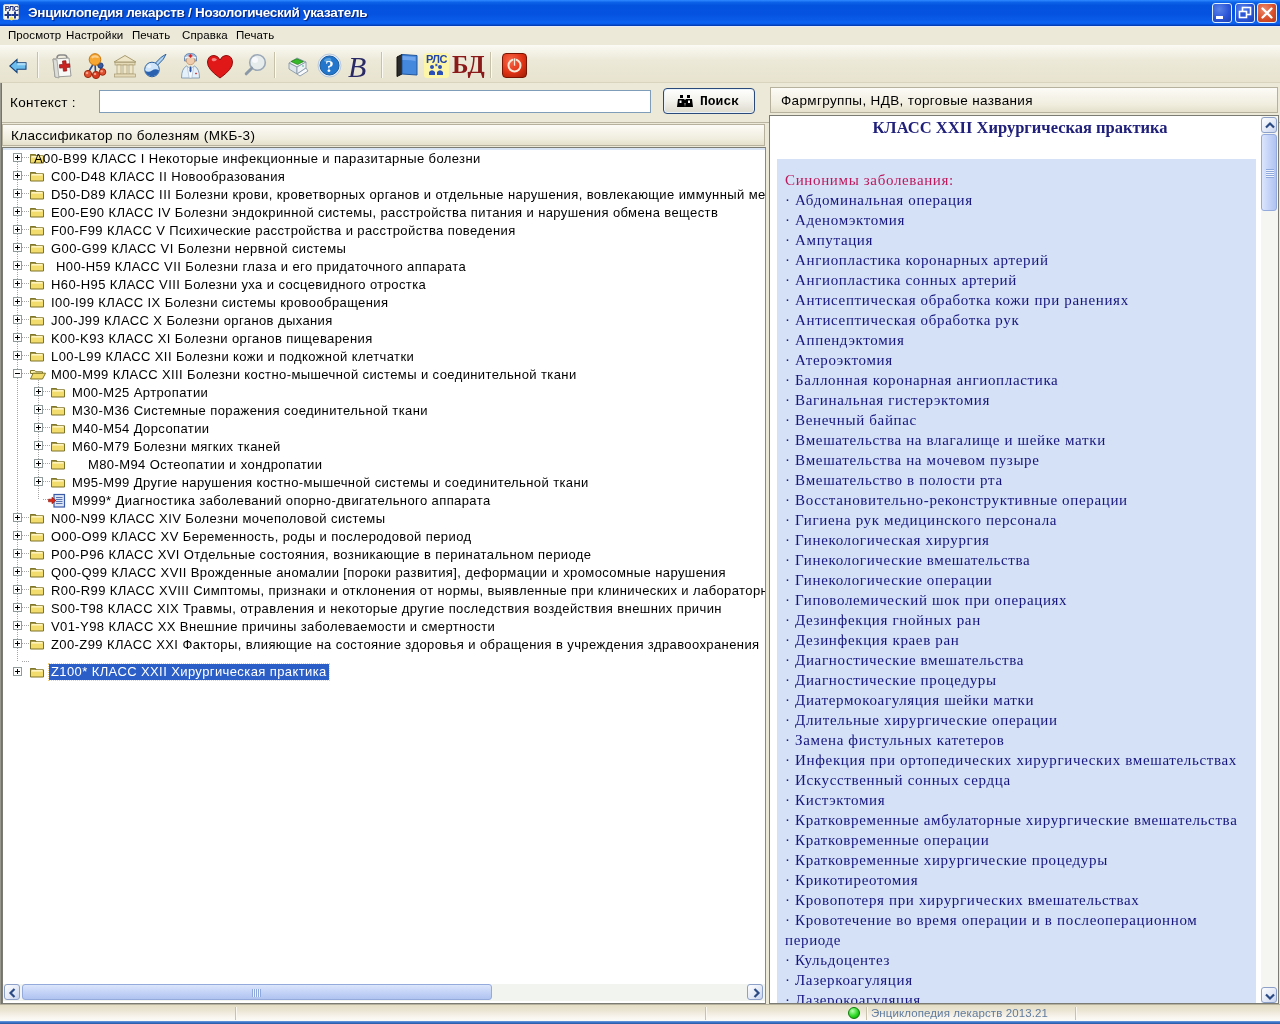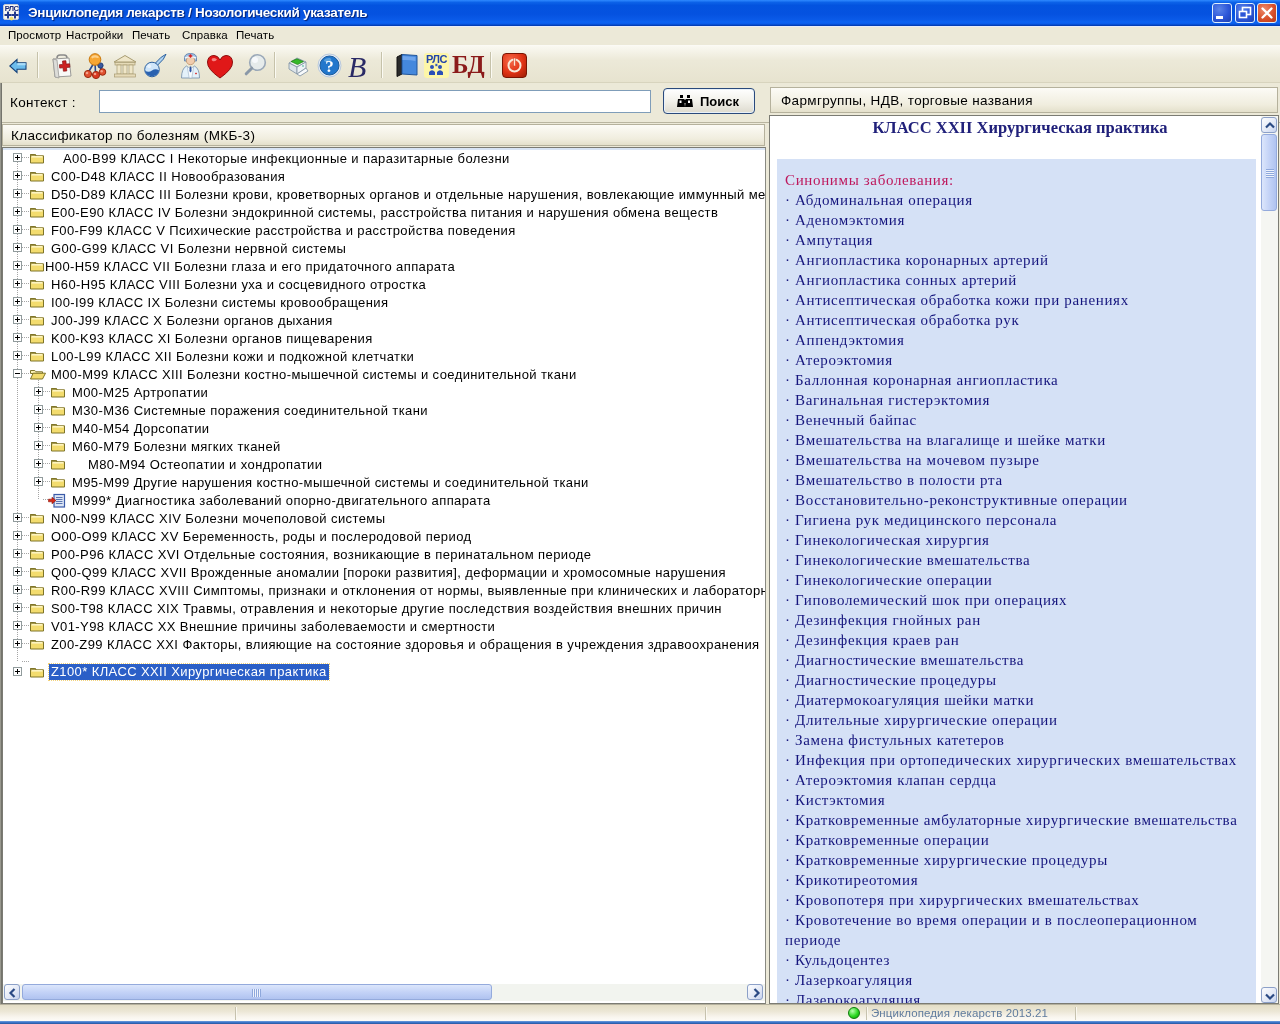--- a/index.html
+++ b/index.html
@@ -15,21 +15,21 @@
 #btnmax { left:1235px; background:radial-gradient(circle at 35% 30%,#5b84e8 0%,#2c56d8 55%,#1d3fb0 100%); }
 #btnclose { left:1257px; background:radial-gradient(circle at 35% 30%,#ec8b6c 0%,#d9502a 55%,#b8391a 100%); }
 #menubar { position:absolute; left:0; top:27px; width:1280px; height:18px; background:#ECE9D8; }
 .menuitem { position:absolute; top:2px; font-size:11.5px; letter-spacing:0.1px; color:#000; }
 #toolbar { position:absolute; left:0; top:45px; width:1280px; height:38px; background:linear-gradient(180deg,#faf9f2 0%,#ece9d8 40%, #e7e3cf 100%); border-top:1px solid #fbfaf5; border-bottom:1px solid #d8d4be; }
 .tsep { position:absolute; top:6px; width:1px; height:26px; background:#c6c2aa; box-shadow:1px 0 0 #fbfaf3; }
 .ticon { position:absolute; }
 #ctxrow { position:absolute; left:0; top:83px; width:1280px; height:40px; background:#ECE9D8; border-bottom:1px solid #b9b5a0; }
 #ctxlabel { position:absolute; left:10px; top:12px; font-size:13.5px; letter-spacing:0.3px; color:#000; }
 #ctxinput { position:absolute; left:99px; top:7px; width:552px; height:23px; background:#fff; border:1px solid #7F9DB9; }
-#searchbtn { position:absolute; left:663px; top:5px; width:92px; height:26px; background:linear-gradient(180deg,#ffffff 0%,#f2f1ea 50%,#dddace 100%); border:1px solid #2a4a7c; border-radius:4px; box-shadow:inset 0 0 0 1px #e8f0f8; }
+#searchbtn { position:absolute; left:663px; top:5px; width:92px; height:26px; background:linear-gradient(180deg,#ffffff 0%,#f2f1ea 50%,#dddace 100%); border:1px solid #2a4a7c; border-radius:4px; box-shadow:inset 0 0 0 1px #e8f0f8;font-family:Liberation Mono, monospace; }
 #searchtxt { position:absolute; left:36px; top:5px; font-size:13px; font-weight:bold; color:#000; }
 #lefthdr { position:absolute; left:2px; top:124px; width:763px; height:22px; background:linear-gradient(180deg,#fcfbf6 0%,#f0edde 70%,#e4e0cb 100%); border:1px solid #b5b19c; }
 #lefthdr span { position:absolute; left:8px; top:3px; font-size:13.5px; letter-spacing:0.35px; color:#000; }
 #treepanel { position:absolute; left:2px; top:147px; width:764px; height:857px; background:#fff; border:1px solid #7b7b73; border-right:1px solid #8a8a82; overflow:hidden; }
 .trow { position:absolute; height:18px; font-size:13px; letter-spacing:0.4px; color:#000; white-space:nowrap; }
 .trow .lbl { position:absolute; top:2px; }
 .expbox { position:absolute; width:9px; height:9px; top:4px; background:#fff; border:1px solid #919b9c; }
 .expbox:before { content:""; position:absolute; left:1px; top:3px; width:5px; height:1px; background:#000; }
 .expbox.plus:after { content:""; position:absolute; left:3px; top:1px; width:1px; height:5px; background:#000; }
 #hscroll { position:absolute; left:0px; top:836px; width:762px; height:17px; background:#f2f4ef; }
@@ -240,21 +240,21 @@
 <div class="hdots" style="left:22px;top:478px;width:7px"></div>
 <div class="hdots" style="left:22px;top:496px;width:7px"></div>
 <div class="hdots" style="left:22px;top:514px;width:7px"></div>
 <div class="trow" style="left:0;top:2px;width:760px">
         <span class="expbox plus" style="left:13px"></span>
         <svg class="fold" width="16" height="16" viewBox="0 0 16 16" style="position:absolute;top:1px;left:29px">
           <path d="M1.5 4.5 L1.5 13 L14.5 13 L14.5 5.8 L7.6 5.8 L6.5 4.5 Z" fill="#f3dc6e" stroke="#7e7428" stroke-width="1"></path>
           <path d="M1.5 4.5 L5.8 4.5 L7 5.8 L1.5 5.8 Z" fill="#faf0b4" stroke="#7e7428" stroke-width="1"></path>
           <path d="M2.5 6.8 L13.5 6.8" stroke="#fdf4c0" stroke-width="1.6"></path>
         </svg>
-        <span class="lbl" style="left:63px">A00-B99 КЛАСС I Некоторые инфекционные и паразитарные болезни</span>
+        <span class="lbl" style="left:34px">A00-B99 КЛАСС I Некоторые инфекционные и паразитарные болезни</span>
       </div>
 <div class="trow" style="left:0;top:20px;width:760px">
         <span class="expbox plus" style="left:13px"></span>
         <svg class="fold" width="16" height="16" viewBox="0 0 16 16" style="position:absolute;top:1px;left:29px">
           <path d="M1.5 4.5 L1.5 13 L14.5 13 L14.5 5.8 L7.6 5.8 L6.5 4.5 Z" fill="#f3dc6e" stroke="#7e7428" stroke-width="1"></path>
           <path d="M1.5 4.5 L5.8 4.5 L7 5.8 L1.5 5.8 Z" fill="#faf0b4" stroke="#7e7428" stroke-width="1"></path>
           <path d="M2.5 6.8 L13.5 6.8" stroke="#fdf4c0" stroke-width="1.6"></path>
         </svg>
         <span class="lbl" style="left:51px">C00-D48 КЛАСС II Новообразования</span>
       </div>
@@ -294,21 +294,21 @@
         </svg>
         <span class="lbl" style="left:51px">G00-G99 КЛАСС VI Болезни нервной системы</span>
       </div>
 <div class="trow" style="left:0;top:110px;width:760px">
         <span class="expbox plus" style="left:13px"></span>
         <svg class="fold" width="16" height="16" viewBox="0 0 16 16" style="position:absolute;top:1px;left:29px">
           <path d="M1.5 4.5 L1.5 13 L14.5 13 L14.5 5.8 L7.6 5.8 L6.5 4.5 Z" fill="#f3dc6e" stroke="#7e7428" stroke-width="1"></path>
           <path d="M1.5 4.5 L5.8 4.5 L7 5.8 L1.5 5.8 Z" fill="#faf0b4" stroke="#7e7428" stroke-width="1"></path>
           <path d="M2.5 6.8 L13.5 6.8" stroke="#fdf4c0" stroke-width="1.6"></path>
         </svg>
-        <span class="lbl" style="left:45px">H00-H59 КЛАСС VII Болезни глаза и его придаточного аппарата</span>
+        <span class="lbl" style="left:56px">H00-H59 КЛАСС VII Болезни глаза и его придаточного аппарата</span>
       </div>
 <div class="trow" style="left:0;top:128px;width:760px">
         <span class="expbox plus" style="left:13px"></span>
         <svg class="fold" width="16" height="16" viewBox="0 0 16 16" style="position:absolute;top:1px;left:29px">
           <path d="M1.5 4.5 L1.5 13 L14.5 13 L14.5 5.8 L7.6 5.8 L6.5 4.5 Z" fill="#f3dc6e" stroke="#7e7428" stroke-width="1"></path>
           <path d="M1.5 4.5 L5.8 4.5 L7 5.8 L1.5 5.8 Z" fill="#faf0b4" stroke="#7e7428" stroke-width="1"></path>
           <path d="M2.5 6.8 L13.5 6.8" stroke="#fdf4c0" stroke-width="1.6"></path>
         </svg>
         <span class="lbl" style="left:51px">H60-H95 КЛАСС VIII Болезни уха и сосцевидного отростка</span>
       </div>
@@ -553,21 +553,21 @@
 <div>· Гинекологические операции</div>
 <div>· Гиповолемический шок при операциях</div>
 <div>· Дезинфекция гнойных ран</div>
 <div>· Дезинфекция краев ран</div>
 <div>· Диагностические вмешательства</div>
 <div>· Диагностические процедуры</div>
 <div>· Диатермокоагуляция шейки матки</div>
 <div>· Длительные хирургические операции</div>
 <div>· Замена фистульных катетеров</div>
 <div>· Инфекция при ортопедических хирургических вмешательствах</div>
-<div>· Атероэктомия клапан сердца</div>
+<div>· Искусственный сонных сердца</div>
 <div>· Кистэктомия</div>
 <div>· Кратковременные амбулаторные хирургические вмешательства</div>
 <div>· Кратковременные операции</div>
 <div>· Кратковременные хирургические процедуры</div>
 <div>· Крикотиреотомия</div>
 <div>· Кровопотеря при хирургических вмешательствах</div>
 <div>· Кровотечение во время операции и в послеоперационном<br>периоде</div>
 <div>· Кульдоцентез</div>
 <div>· Лазеркоагуляция</div>
 <div>· Лазерокоагуляция</div>

